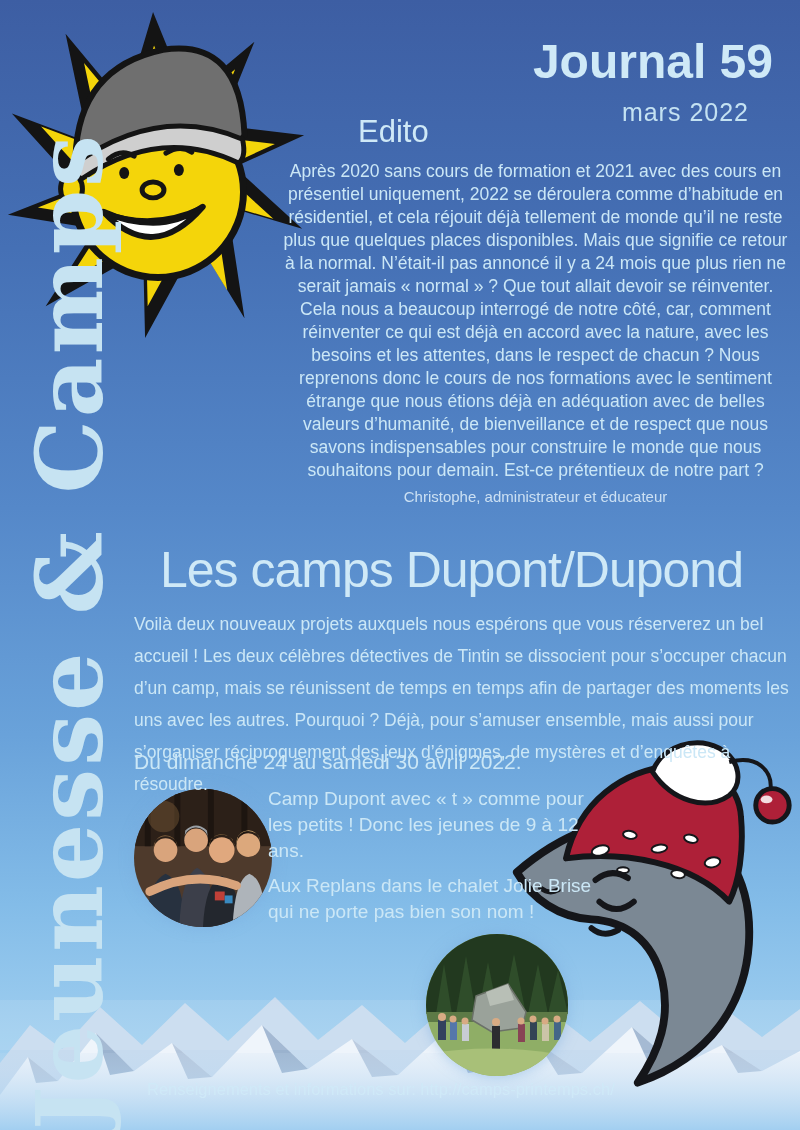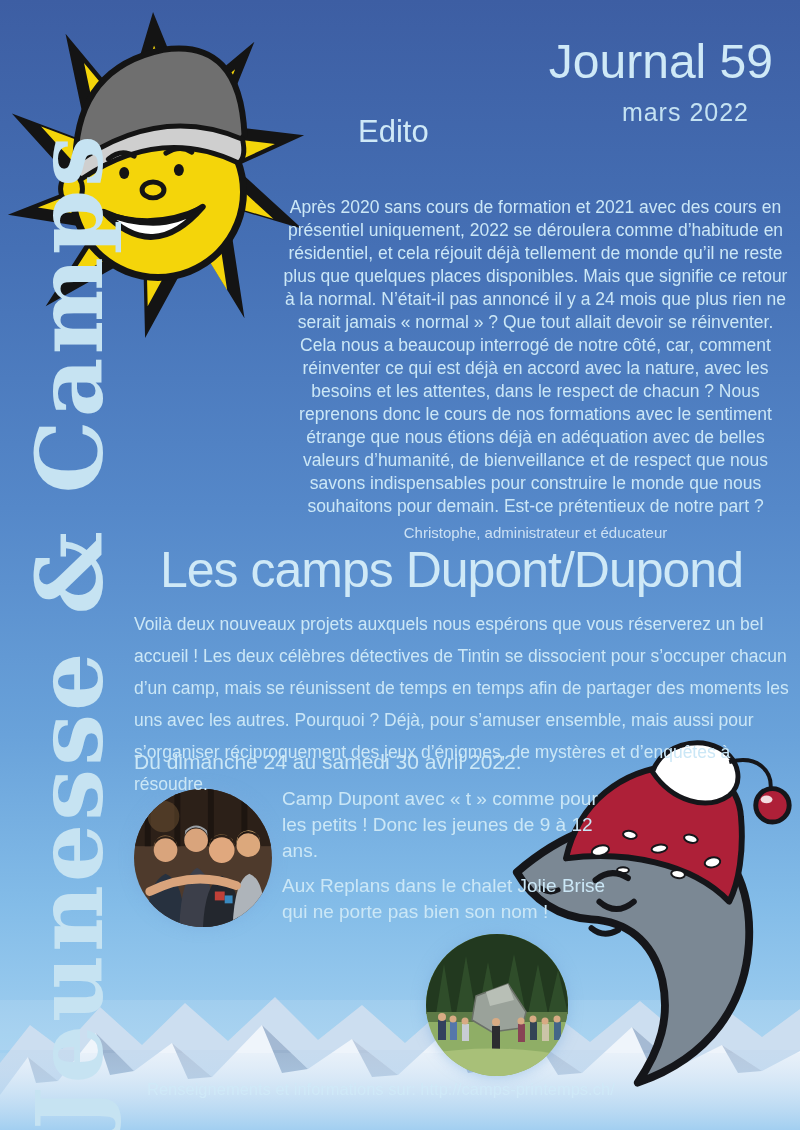--- a/index.html
+++ b/index.html
@@ -3,37 +3,37 @@
 <meta charset="utf-8">
 <style>
   html,body{margin:0;padding:0;background:#222;}
   .page{
     position:relative;width:800px;height:1130px;margin:0 auto;overflow:hidden;
     font-family:"Liberation Sans", sans-serif;
     background:linear-gradient(180deg,#3d5ea3 0%,#4570b5 22%,#5588c9 45%,#69a2da 65%,#83bce8 80%,#a8d4f2 96%);
   }
   .txt{color:#cbe7f6;}
   .abs{position:absolute;}
-  .masthead-title{right:27px;top:34px;font-size:48px;font-weight:normal;color:#cfe9f7;z-index:5;}
+  .masthead-title{right:27px;top:34px;font-size:48px;font-weight:bold;color:#cfe9f7;z-index:5;}
   .masthead-date{right:51px;top:98px;font-size:25px;letter-spacing:1px;color:#c4e2f2;z-index:5;}
   .edito-heading{left:358px;top:114px;font-size:31px;font-weight:normal;color:#cfe9f7;z-index:5;}
-  .edito-body{left:283px;top:160px;width:505px;text-align:center;font-size:17.5px;line-height:23px;z-index:5;margin-top:36px;}
+  .edito-body{left:283px;top:160px;width:505px;text-align:center;font-size:17.5px;line-height:23px;z-index:5;}
   .edito-signature{display:block;margin-top:3px;font-size:15px;color:rgba(225,240,250,.85);font-weight:normal;}
   .brand-vertical{
     left:16px;top:266px;height:864px;z-index:6;
     writing-mode:vertical-rl;transform:rotate(180deg);
     font-family:"DejaVu Serif", serif;font-weight:bold;font-size:92px;
     color:#c6e3f2;letter-spacing:3px;white-space:nowrap;
   }
   .camps-heading{left:160px;top:541px;font-size:50px;font-weight:normal;letter-spacing:-1px;color:#cfe9f7;z-index:5;}
   .camps-intro{left:134px;top:608px;width:660px;font-size:17.5px;line-height:32px;z-index:5;}
   .camps-dates{left:134px;top:750px;font-size:21px;z-index:5;}
   .camp-block{font-size:19px;line-height:26px;z-index:5;}
   .camp-block p{margin:0 0 9px 0;}
-  .dupont-block{left:282px;top:786px;width:330px;}
+  .dupont-block{left:268px;top:786px;width:330px;}
   .dupond-block{left:134px;top:933px;width:345px;}
   .photo{border-radius:50%;overflow:hidden;z-index:4;box-shadow:0 0 14px rgba(120,170,220,.55);}
   .photo svg{display:block;width:100%;height:100%;}
   .photo-kids{left:134px;top:789px;width:138px;height:138px;}
   .photo-group{left:426px;top:934px;width:142px;height:142px;}
   .mascot{z-index:3;}
   .sun-wrap{left:2px;top:8px;width:312px;height:338px;}
   .moon-wrap{left:505px;top:731px;width:295px;height:362px;}
   .mountains{left:0;bottom:0;width:800px;height:185px;z-index:2;}
   .footer-line{left:147px;top:1080px;font-size:16.5px;color:rgba(207,233,247,.92);z-index:7;}

